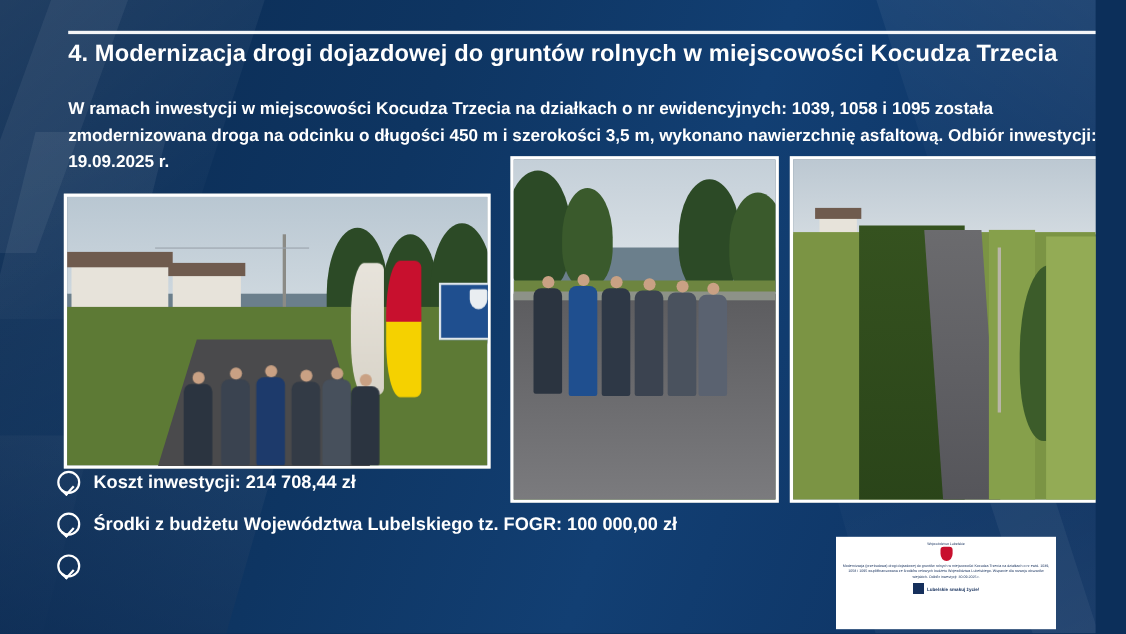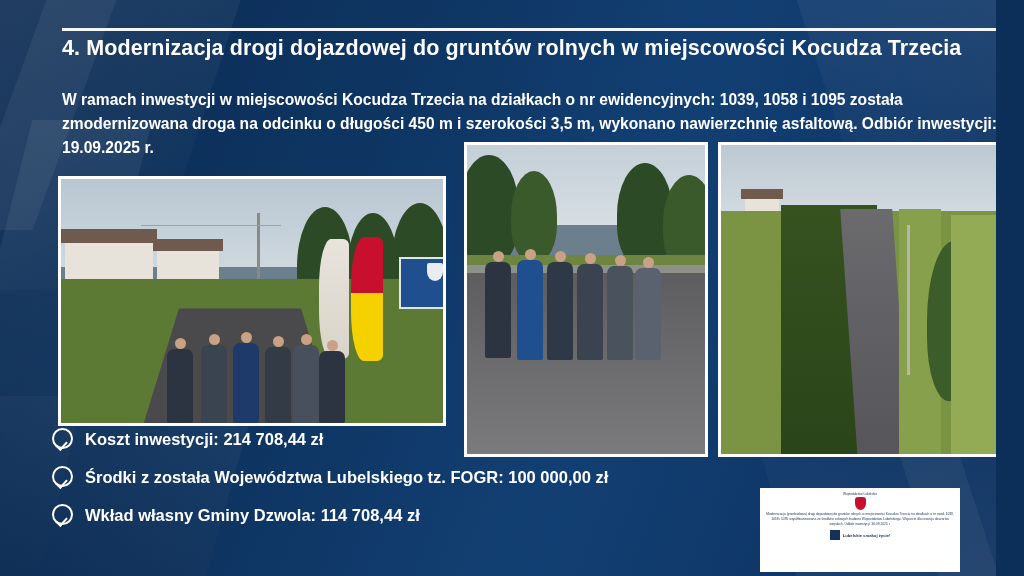--- a/index.html
+++ b/index.html
@@ -227,25 +227,24 @@
     <div class="grass" style="left:230px; top:70px; width:60px; height:245px; background:#93ab55;"></div>
   </div>
 
   <div class="bullets">
     <div class="bullet">
       <span class="tick"></span>
       <span>Koszt inwestycji: 214 708,44 zł</span>
     </div>
     <div class="bullet">
       <span class="tick"></span>
-      <span>Środki z została Województwa Lubelskiego tz. FOGR: 100 000,00 zł</span>
+      <span>Środki z budżetu Województwa Lubelskiego tz. FOGR: 100 000,00 zł</span>
     </div>
     <div class="bullet">
       <span class="tick"></span>
-      <span>Wkład własny Gminy Dzwola: 114 708,44 zł</span>
     </div>
   </div>
 
   <div class="plaque">
     <div class="pl-top">Województwo Lubelskie</div>
     <div class="pl-emb"></div>
     <div class="pl-body">Modernizacja (przebudowa) drogi dojazdowej do gruntów rolnych w miejscowości Kocudza Trzecia na działkach o nr ewid. 1039, 1058 i 1095 współfinansowana ze środków celowych budżetu Województwa Lubelskiego. Wsparcie dla rozwoju obszarów wiejskich. Odbiór inwestycji: 30.09.2025 r.</div>
     <div class="pl-logo">
       <span class="sq"></span>
       <span class="lt">Lubelskie

